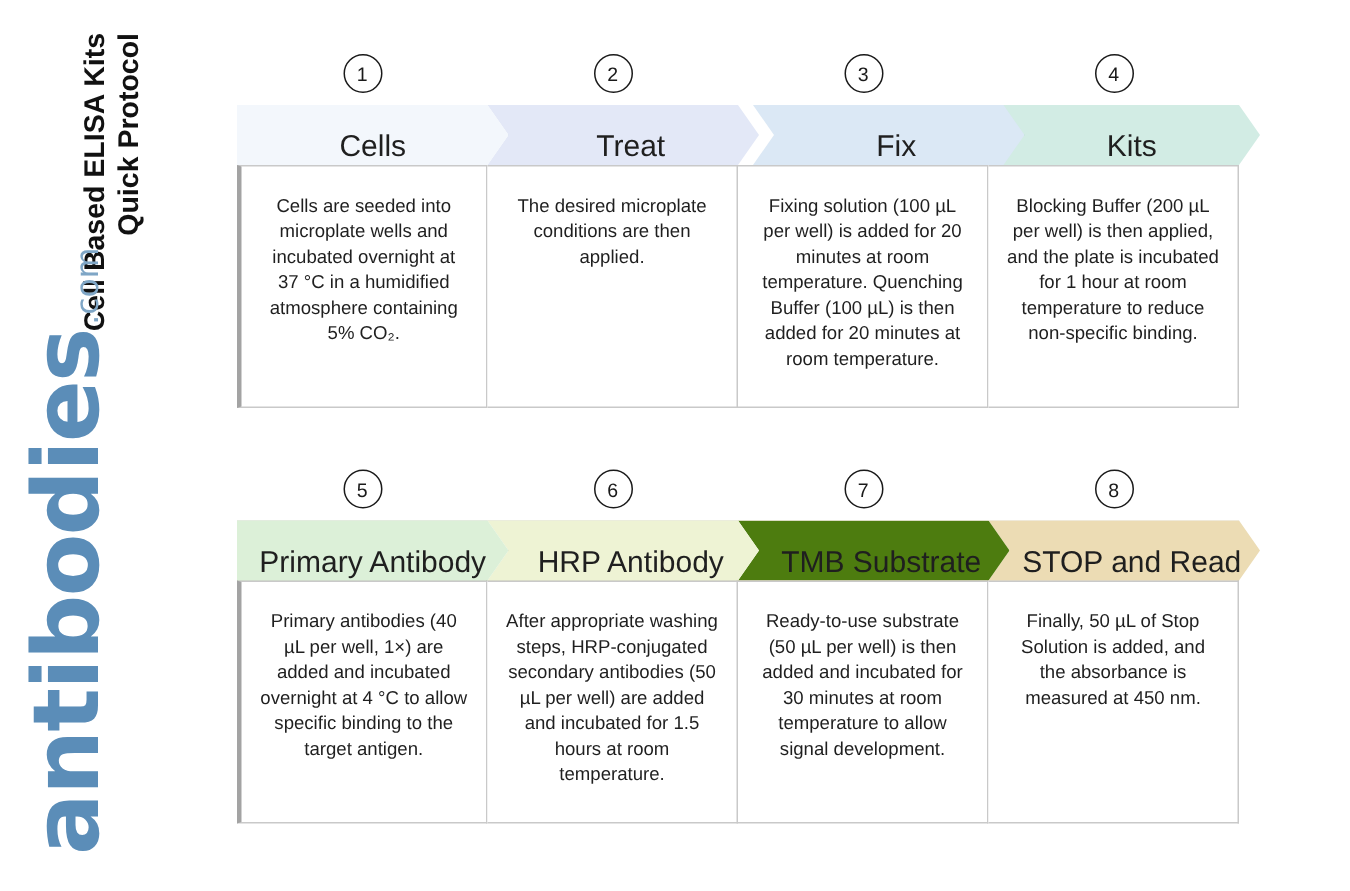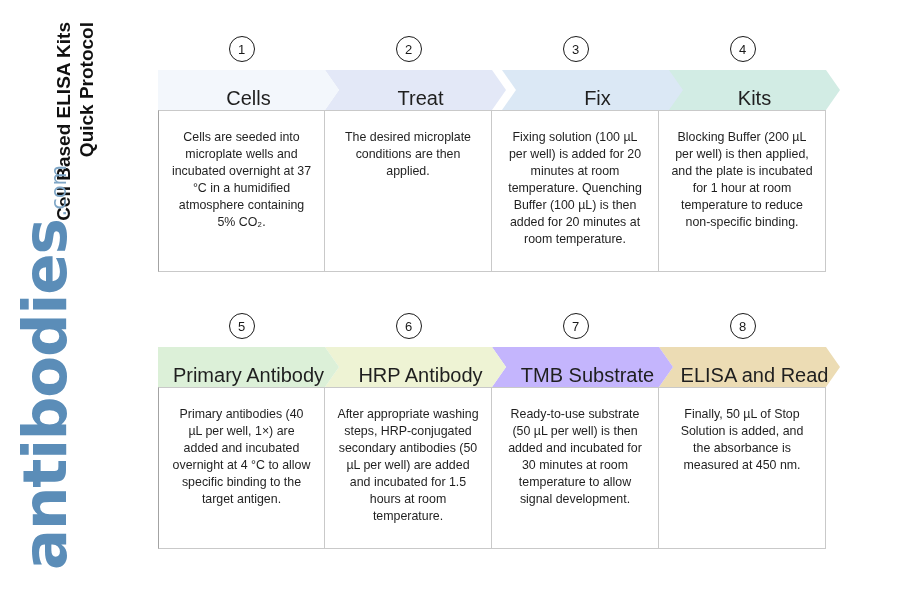--- a/index.html
+++ b/index.html
@@ -127,21 +127,21 @@
     box-sizing: border-box;
     border: 1px solid #c9c9c9;
     border-left: none;
     background: #ffffff;
     padding: 18px 12px 10px 12px;
     font-size: 12.4px;
     line-height: 1.37;
     color: #1f1f1f;
     text-align: center;
   }
-  .body-cell:first-child { border-left: 1px solid #a3a3a3; }
+  .body-cell:first-child { border-left: 3px solid #a3a3a3; }
   .body-text { display: block; }
 </style>
 </head>
 <body>
 
 <div class="side-title">
   <div class="side-title-inner">Cell Based ELISA Kits
 Quick Protocol</div>
 </div>
 
@@ -193,25 +193,25 @@
       <div class="step-badge" style="left: 404.5px;">7</div>
       <div class="step-badge" style="left: 571.5px;">8</div>
     </div>
     <div class="chevron-strip">
       <div class="chevron" style="left: 0px; width: 181px; background: rgb(220, 240, 216); z-index: 10; clip-path: polygon(0px 0px, 167px 0px, 100% 50%, 167px 100%, 0px 100%); filter: drop-shadow(rgb(78, 125, 47) 0.8px 0px 0px) drop-shadow(rgb(78, 125, 47) -0.8px 0px 0px) drop-shadow(rgb(78, 125, 47) 0px 0.8px 0px) drop-shadow(rgb(78, 125, 47) 0px -0.8px 0px);">
         <span class="chevron-label" style="padding-left: 0px; margin-top: 16px;">Primary Antibody</span>
       </div>
       <div class="chevron" style="left: 167px; width: 181px; background: rgb(238, 243, 212); z-index: 9; clip-path: polygon(0px 0px, 167px 0px, 100% 50%, 167px 100%, 0px 100%, 14px 50%); filter: drop-shadow(rgb(124, 128, 32) 0.8px 0px 0px) drop-shadow(rgb(124, 128, 32) -0.8px 0px 0px) drop-shadow(rgb(124, 128, 32) 0px 0.8px 0px) drop-shadow(rgb(124, 128, 32) 0px -0.8px 0px);">
         <span class="chevron-label" style="padding-left: 10px;">HRP Antibody</span>
       </div>
-      <div class="chevron" style="left: 334px; width: 181px; background: #c4b5fd; z-index: 8; clip-path: polygon(0px 0px, 167px 0px, 100% 50%, 167px 100%, 0px 100%, 14px 50%); filter: drop-shadow(rgb(151, 118, 31) 0.8px 0px 0px) drop-shadow(rgb(151, 118, 31) -0.8px 0px 0px) drop-shadow(rgb(151, 118, 31) 0px 0.8px 0px) drop-shadow(rgb(151, 118, 31) 0px -0.8px 0px);">
+      <div class="chevron" style="left: 334px; width: 181px; background: #4d7c0f; z-index: 8; clip-path: polygon(0px 0px, 167px 0px, 100% 50%, 167px 100%, 0px 100%, 14px 50%); filter: drop-shadow(rgb(151, 118, 31) 0.8px 0px 0px) drop-shadow(rgb(151, 118, 31) -0.8px 0px 0px) drop-shadow(rgb(151, 118, 31) 0px 0.8px 0px) drop-shadow(rgb(151, 118, 31) 0px -0.8px 0px);">
         <span class="chevron-label" style="padding-left: 10px;">TMB Substrate</span>
       </div>
       <div class="chevron" style="left: 501px; width: 181px; background: rgb(236, 220, 180); z-index: 7; clip-path: polygon(0px 0px, 167px 0px, 100% 50%, 167px 100%, 0px 100%, 14px 50%); filter: drop-shadow(rgb(154, 122, 36) 0.8px 0px 0px) drop-shadow(rgb(154, 122, 36) -0.8px 0px 0px) drop-shadow(rgb(154, 122, 36) 0px 0.8px 0px) drop-shadow(rgb(154, 122, 36) 0px -0.8px 0px);">
-        <span class="chevron-label" style="padding-left: 10px;">ELISA and Read</span>
+        <span class="chevron-label" style="padding-left: 10px;">STOP and Read</span>
       </div>
     </div>
     <div class="body-strip">
       <div class="body-cell" style="width: 167px;">
         <span class="body-text">Primary antibodies (40 µL per well, 1×) are added and incubated overnight at 4 °C to allow specific binding to the target antigen.</span>
       </div>
       <div class="body-cell" style="width: 167px;">
         <span class="body-text">After appropriate washing steps, HRP-conjugated secondary antibodies (50 µL per well) are added and incubated for 1.5 hours at room temperature.</span>
       </div>
       <div class="body-cell" style="width: 167px;">

